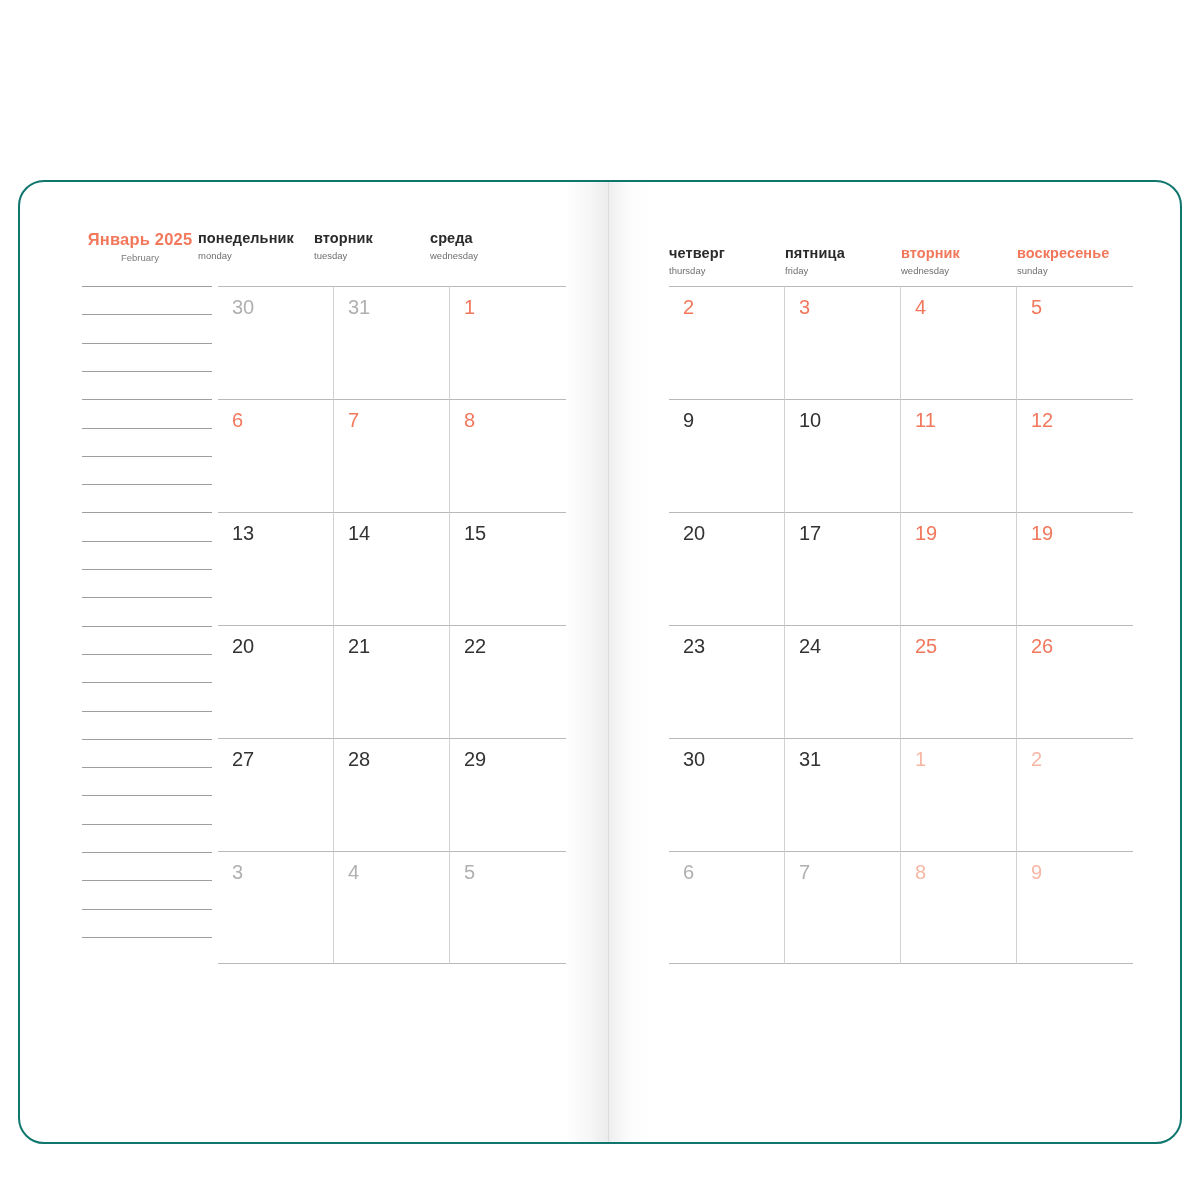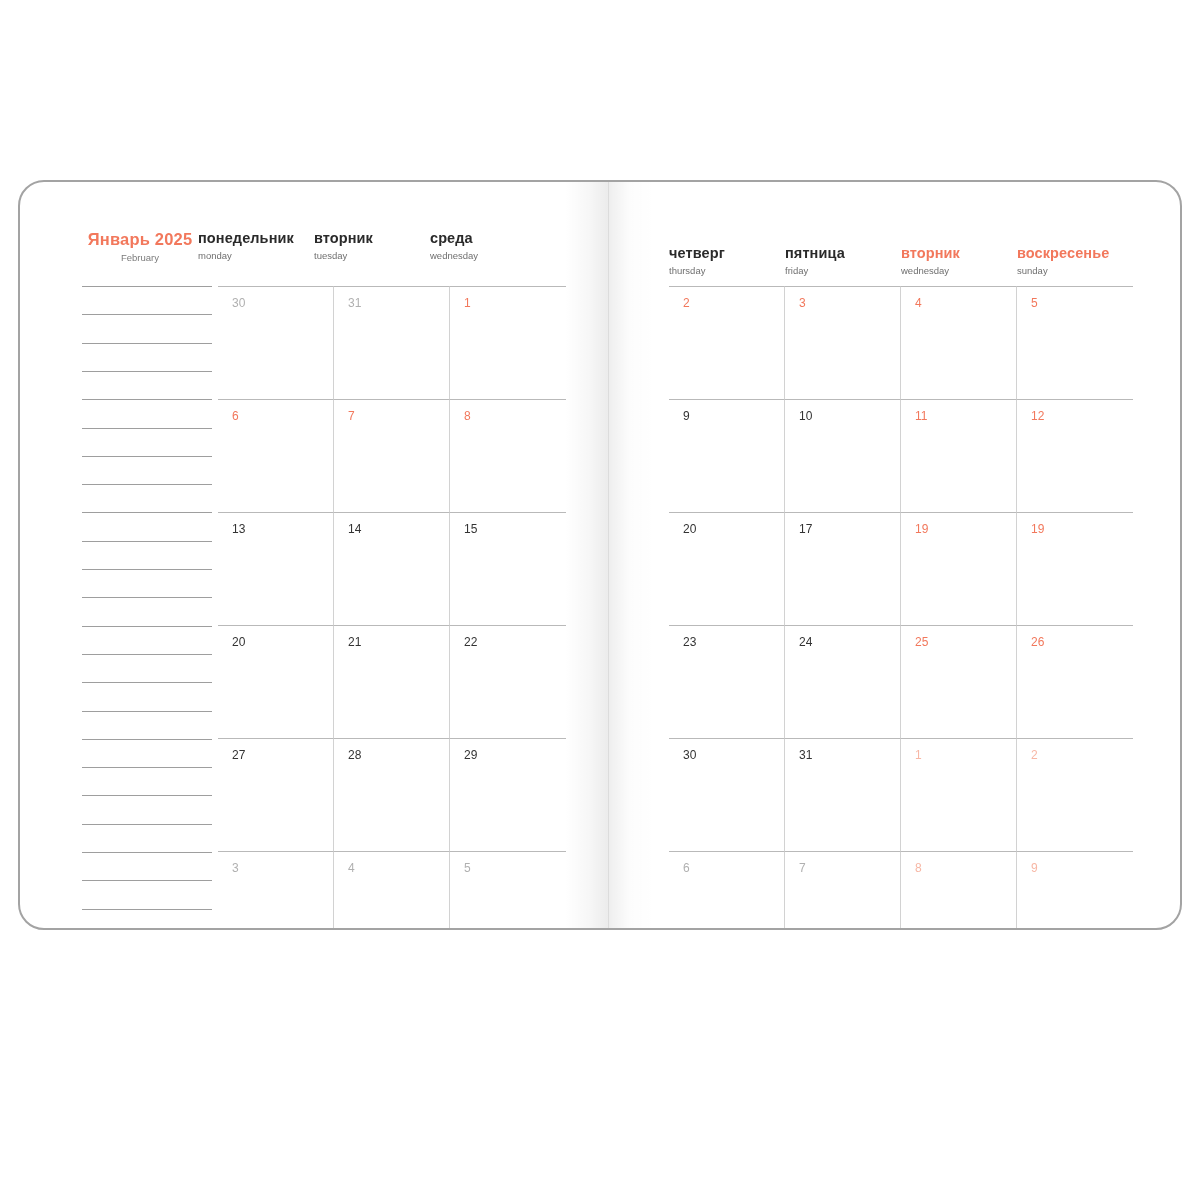--- a/index.html
+++ b/index.html
@@ -13,22 +13,22 @@
     font-family: "Liberation Sans", sans-serif;
     overflow: hidden;
   }
 
   
   #spread {
     position: absolute;
     left: 18px;
     top: 180px;
     width: 1164px;
-    height: 750px;
-    border: 2px solid #a3a3a3;
+    height: 964px;
+    border: 2px solid #0f766e;
     border-radius: 26px;
     background: #ffffff;
     box-sizing: border-box;
     overflow: hidden;
   }
 
   
   #gutter {
     position: absolute;
     left: 545px;
@@ -139,21 +139,21 @@
     box-sizing: border-box;
   }
   .grid .day-cell:nth-child(3n).lastcol-3,
   .day-cell.lastcol { border-right: none; }
   .day-cell.lastrow { border-bottom: 1px solid #b9b9b9; }
 
   .day-num {
     position: absolute;
     left: 14px;
     top: 9px;
-    font-size: 12px;
+    font-size: 20px;
     color: #333333;
   }
   .day-num.weekend { color: #f2785c; }
   .day-num.other   { color: #b0b0b0; }
   .day-num.other.weekend { color: #f7b7a5; }
 </style>
 </head>
 <body>
 
 <div id="spread">

